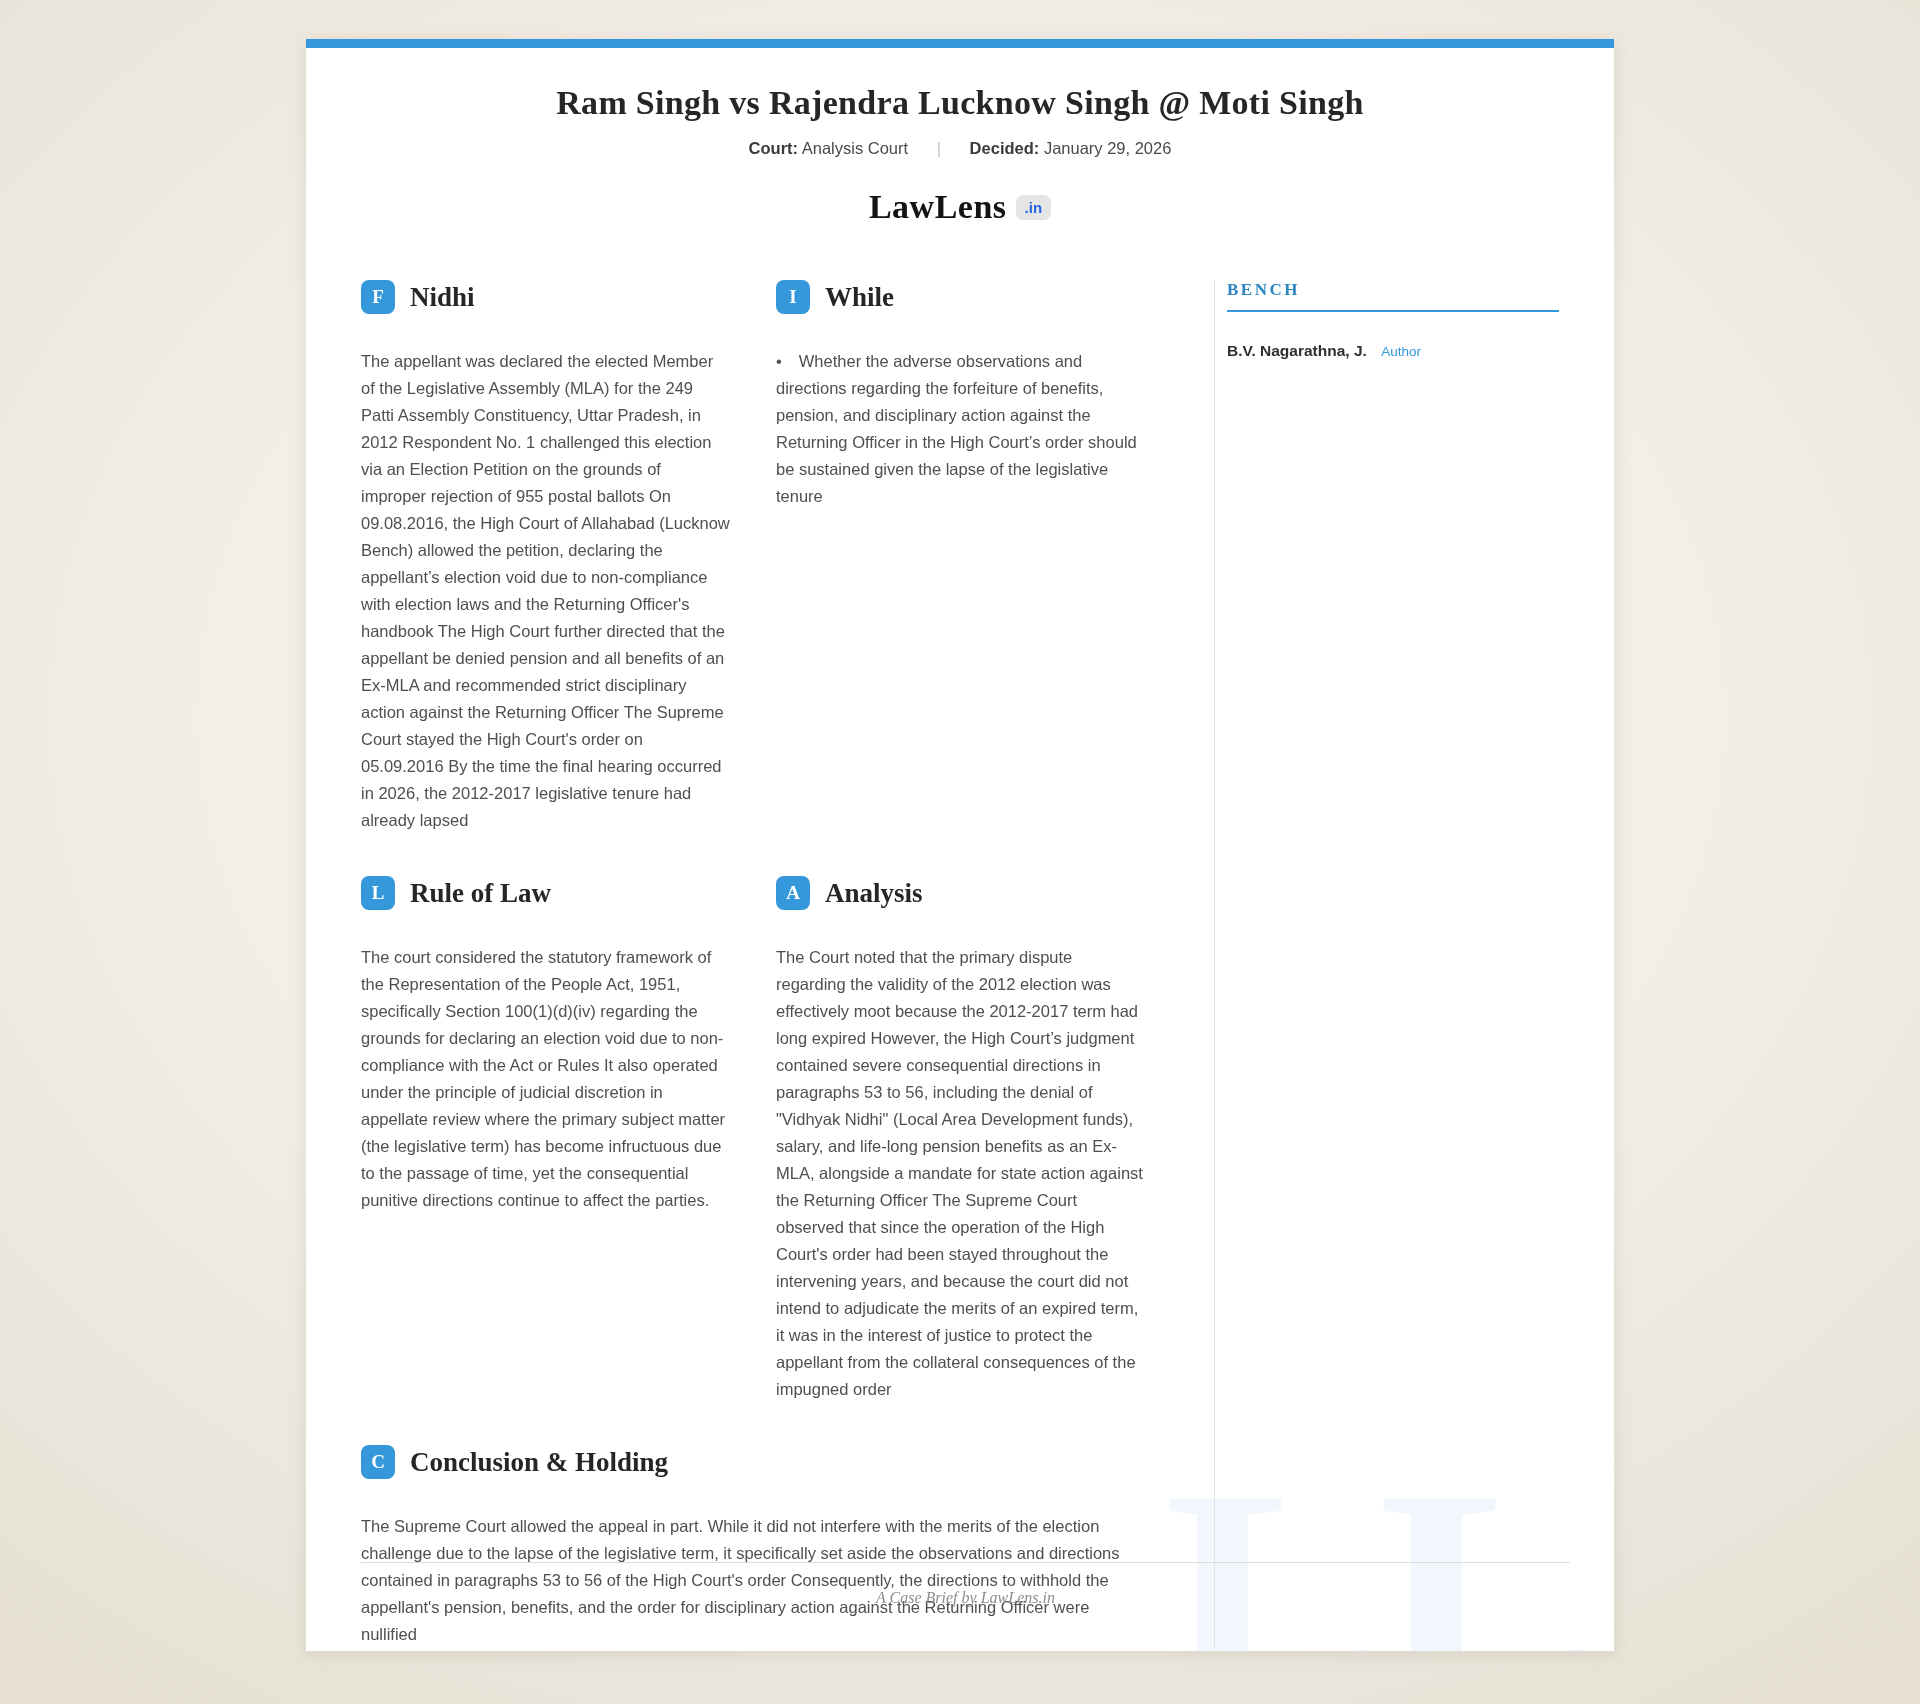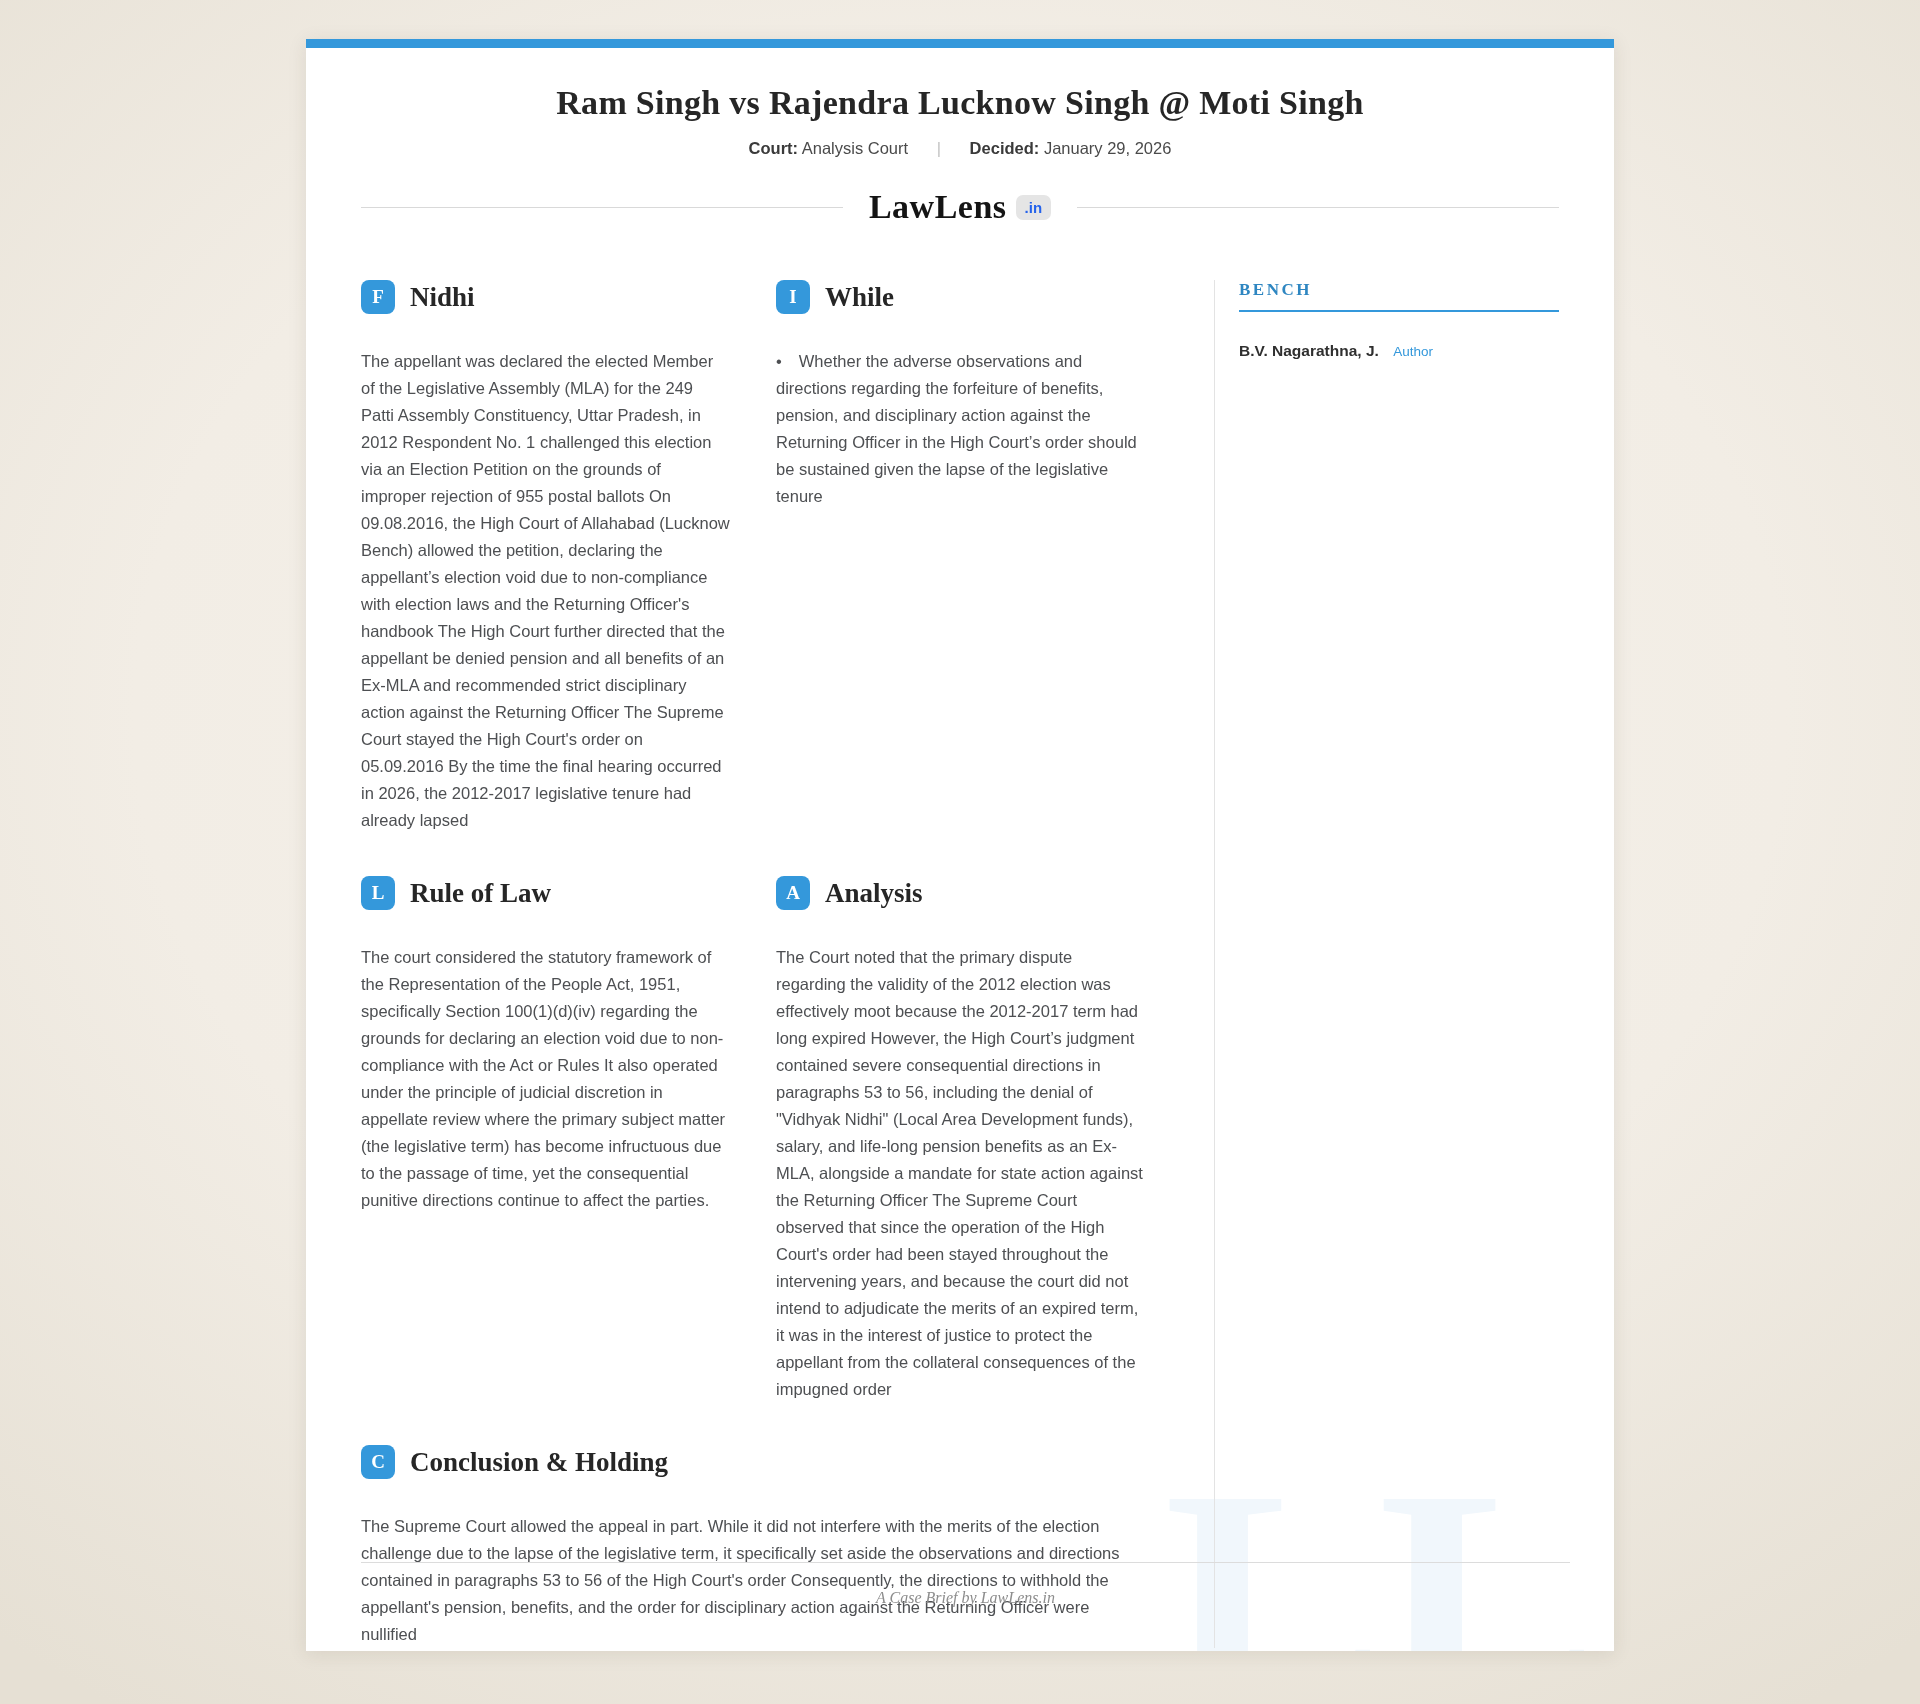--- a/index.html
+++ b/index.html
@@ -43,20 +43,21 @@
     font-size: 16.5px;
     color: #4a4a4a;
   }
   .meta-label { font-weight: 700; color: #3a3a3a; }
   .meta-sep { color: #c2c2c2; margin: 0 24px; font-weight: 400; }
   
   .brand-row {
     margin-top: 30px;
     display: flex;
     align-items: center;
+    flex-direction: column;
   }
   .brand-line { flex: 1; height: 1px; background: #d9d9d9; }
   .brand-center {
     display: flex;
     align-items: center;
     margin: 0 26px;
   }
   .brand-name {
     font-family: "Liberation Serif", serif;
     font-weight: 700;
@@ -122,21 +123,21 @@
     font-size: 16.5px;
     line-height: 27px;
     color: #4d4f52;
   }
   .bullet { margin-right: 17px; color: #4d4f52; }
   
   .sidebar {
     flex: 1;
     border-left: 1px solid #e3e3e3;
     margin-left: 34px;
-    padding-left: 24px;
+    padding-left: 12px;
     box-sizing: border-box;
   }
   .sidebar-heading {
     margin: 0;
     font-family: "Liberation Serif", serif;
     font-weight: 700;
     font-size: 17px;
     letter-spacing: 2.5px;
     color: #2e86c1;
     padding-bottom: 10px;

